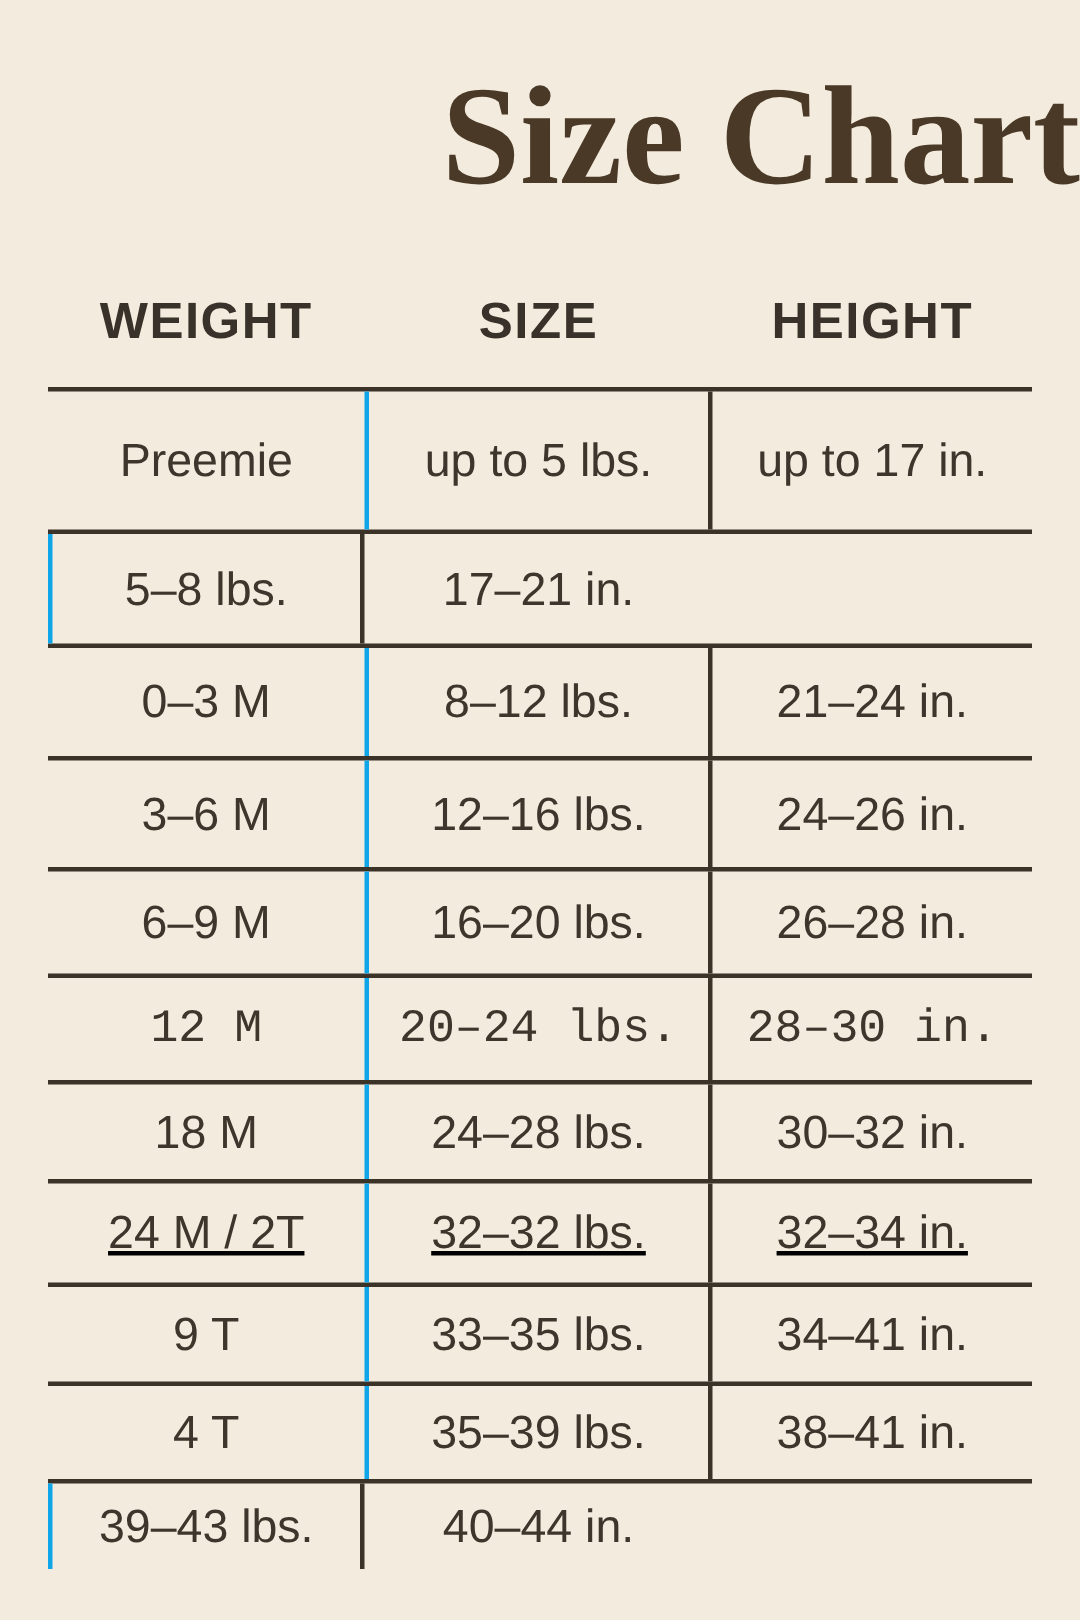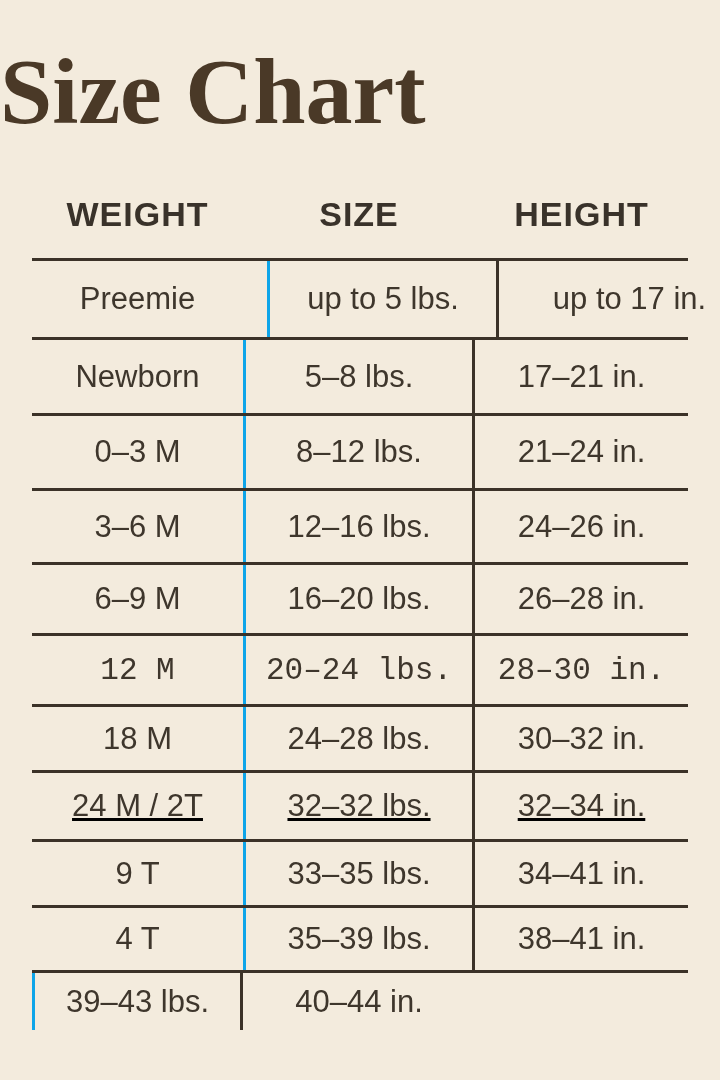--- a/index.html
+++ b/index.html
@@ -6,21 +6,21 @@
   body {
     width: 720px; height: 1080px;
     background: #f3ebdd;
     font-family: "Liberation Sans", sans-serif;
     overflow: hidden;
   }
   .page { width: 720px; height: 1080px; position: relative; }
 
   h1.chart-title {
     margin: 0; padding-top: 44px;
-    text-align: left;
+    text-align: right;
     font-family: "Liberation Serif", serif;
     font-weight: bold;
     font-size: 94px;
     line-height: 1.0;
     color: #4a3927;
     letter-spacing: 0px;
   }
 
   .size-table { width: 656px; margin: 0 auto; }
 
@@ -50,21 +50,21 @@
     font-size: 31px;
     color: #3e362c;
     white-space: nowrap;
   }
   .body-row .cell.mid {
     border-left: 3px solid #0ea5e9;
     border-right: 3px solid #3b3228;
   }
 
   
-  .size-table .trow:nth-child(2)  { height: 79px; gap: 24px; }
+  .size-table .trow:nth-child(2)  { height: 95px; }
   .size-table .trow:nth-child(3)  { height: 76px; }
   .size-table .trow:nth-child(4)  { height: 75px; }
   .size-table .trow:nth-child(5)  { height: 74px; }
   .size-table .trow:nth-child(6)  { height: 71px; }
   .size-table .trow:nth-child(7)  { height: 71px; font-family: Liberation Mono, monospace; }
   .size-table .trow:nth-child(8)  { height: 66px; }
   .size-table .trow:nth-child(9)  { height: 69px; text-decoration: underline; }
   .size-table .trow:nth-child(10) { height: 66px; }
   .size-table .trow:nth-child(11) { height: 65px; }
   .size-table .trow:nth-child(12) { height: 60px; }
@@ -84,21 +84,20 @@
       <div class="cell">HEIGHT</div>
     </div>
 
     <div class="trow body-row">
       <div class="cell">Preemie</div>
       <div class="cell mid">up to 5 lbs.</div>
       <div class="cell">up to 17 in.</div>
     </div>
 
     <div class="trow body-row">
-      <div class="cell">Newborn</div>
       <div class="cell mid">5–8 lbs.</div>
       <div class="cell">17–21 in.</div>
     </div>
 
     <div class="trow body-row">
       <div class="cell">0–3 M</div>
       <div class="cell mid">8–12 lbs.</div>
       <div class="cell">21–24 in.</div>
     </div>
 

